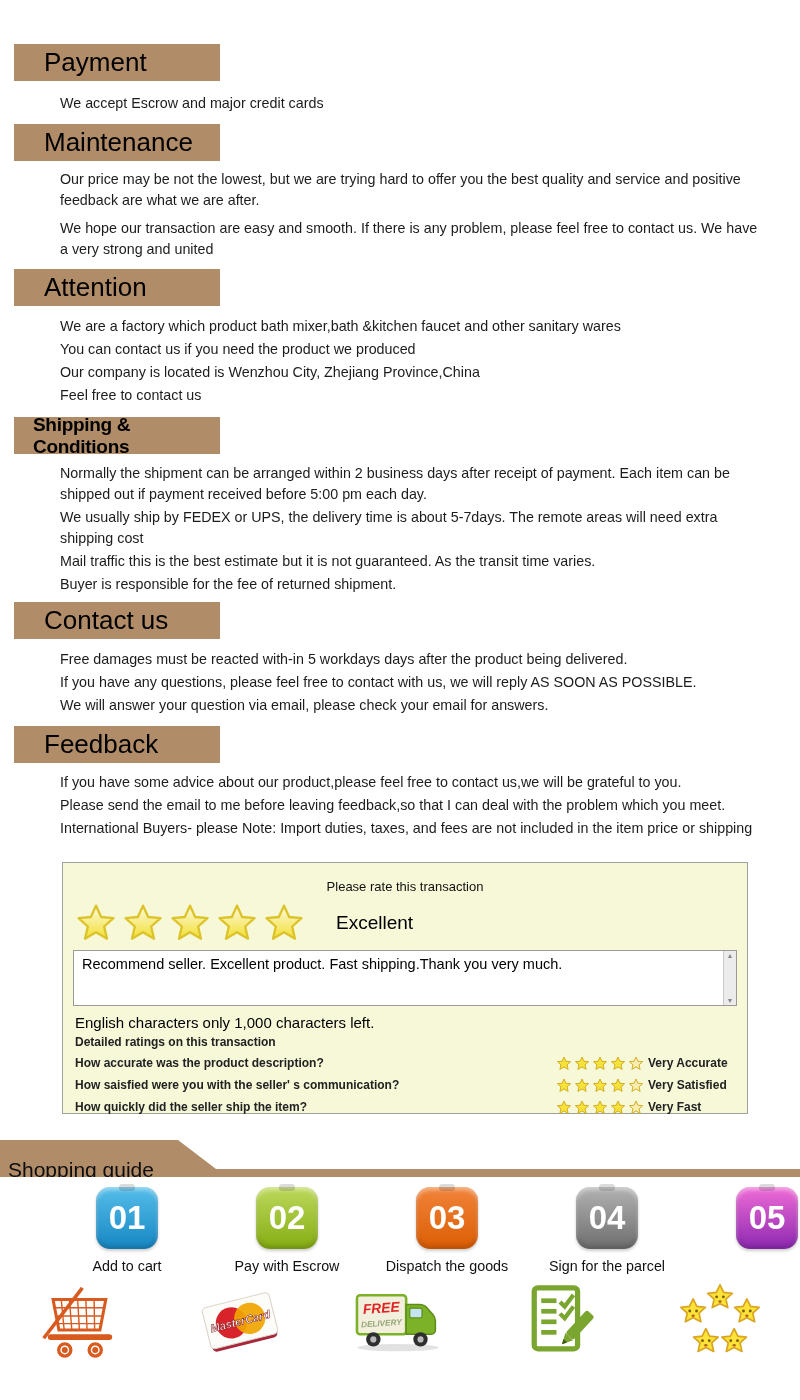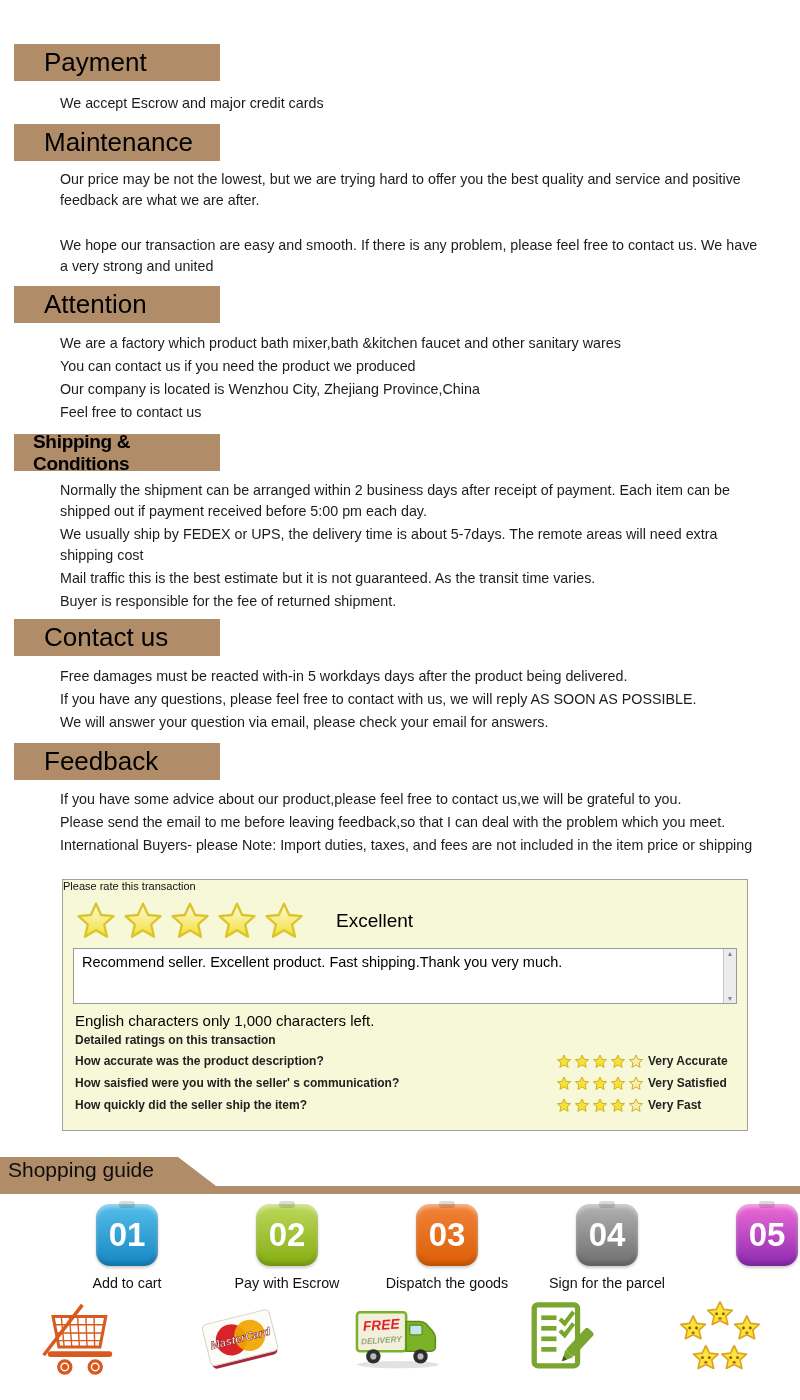--- a/index.html
+++ b/index.html
@@ -12,21 +12,21 @@
          display:flex; align-items:center; padding-left:30px;
          font-size:26px; color:#000; letter-spacing:0; }
   .bar.compact { padding-left:19px; font-size:19px; font-weight:700; letter-spacing:-0.3px; }
 
   .para { margin:0 40px 0 60px; font-size:14.3px; line-height:21px; color:#1c1c1c; }
   .line { margin:0 40px 2px 60px; font-size:14.3px; line-height:21px; color:#1c1c1c; }
 
   
   .fb-box { position:relative; width:686px; height:252px; margin:23px 0 0 62px;
             background:#f6f8d8; border:1px solid #9fa39b; }
-  .fb-title { font-size:11px; color:#111; }
+  .fb-title { text-align:center; padding-top:16px; font-size:13px; color:#111; }
   .fb-star-row { display:flex; align-items:center; margin:9px 0 0 12px; }
   .big-star { width:42px; height:40px; margin-right:5px; }
   .fb-rating-label { font-size:19px; color:#000; margin-left:26px; }
   .fb-textarea { position:relative; margin:7px 10px 0 10px; height:56px;
                  background:#fff; border:1px solid #9a9a9a; padding:5px 20px 5px 8px;
                  font-size:14.5px; color:#000; }
   .fb-scroll { position:absolute; top:0; right:0; bottom:0; width:13px;
                background:#ececec; border-left:1px solid #c9c9c9;
                display:flex; flex-direction:column; justify-content:space-between;
                align-items:center; padding:1px 0; }
@@ -36,21 +36,21 @@
   .fb-row { display:flex; align-items:center; margin:6px 0 0 12px; height:16px; }
   .fb-q { width:481px; font-size:12px; font-weight:700; color:#222; }
   .fb-row-stars { display:flex; width:92px; }
   .sm-star { width:16px; height:15px; margin-right:2px; }
   .fb-row-label { font-size:12px; font-weight:700; color:#222; }
 
   
   .guide-bar { position:relative; width:800px; height:37px; margin-top:26px;
                background:#b18c69;
                clip-path:polygon(0 0, 178px 0, 216px 29px, 800px 29px, 800px 37px, 0 37px); }
-  .guide-bar .guide-title { position:absolute; left:8px; top:1px; font-size:21px; color:#0d0d0d; }
+  .guide-bar .guide-title { position:absolute; left:8px; top:18px; font-size:21px; color:#0d0d0d; }
 
   .steps-row, .icons-row { display:flex; width:800px; }
   .col { width:160px; display:flex; flex-direction:column; align-items:center; }
   .steps-row { margin-top:10px;margin-left:47px; }
   .badge { position:relative; width:62px; height:62px; border-radius:14px;
            display:flex; align-items:center; justify-content:center;
            color:#fff; font-size:33px; font-weight:700;
            box-shadow:inset 0 3px 4px rgba(255,255,255,.45), inset 0 -3px 5px rgba(0,0,0,.18), 0 2px 3px rgba(0,0,0,.2); }
   .badge::before { content:""; position:absolute; top:-3px; left:50%; transform:translateX(-50%);
                    width:16px; height:7px; border-radius:3px; background:rgba(0,0,0,.14); }
@@ -86,21 +86,21 @@
 
   <div class="bar" style="margin-top:44px">
     <span>Payment</span>
   </div>
   <div class="para" style="margin-top:12px">We accept Escrow and major credit cards</div>
 
   <div class="bar" style="margin-top:10px">
     <span>Maintenance</span>
   </div>
   <div class="para" style="margin-top:8px">Our price may be not the lowest, but we are trying hard to offer you the best quality and service and positive feedback are what we are after.</div>
-  <div class="para" style="margin-top:24px">We hope our transaction are easy and smooth. If there is any problem, please feel free to contact us. We have a very strong and united</div>
+  <div class="para" style="margin-top:7px">We hope our transaction are easy and smooth. If there is any problem, please feel free to contact us. We have a very strong and united</div>
 
   <div class="bar" style="margin-top:9px">
     <span>Attention</span>
   </div>
   <div class="line" style="margin-top:10px">We are a factory which product bath mixer,bath &amp;kitchen faucet and other sanitary wares</div>
   <div class="line">You can contact us if you need the product we produced</div>
   <div class="line">Our company is located is Wenzhou City, Zhejiang Province,China</div>
   <div class="line">Feel free to contact us</div>
 
   <div class="bar compact" style="margin-top:11px">

